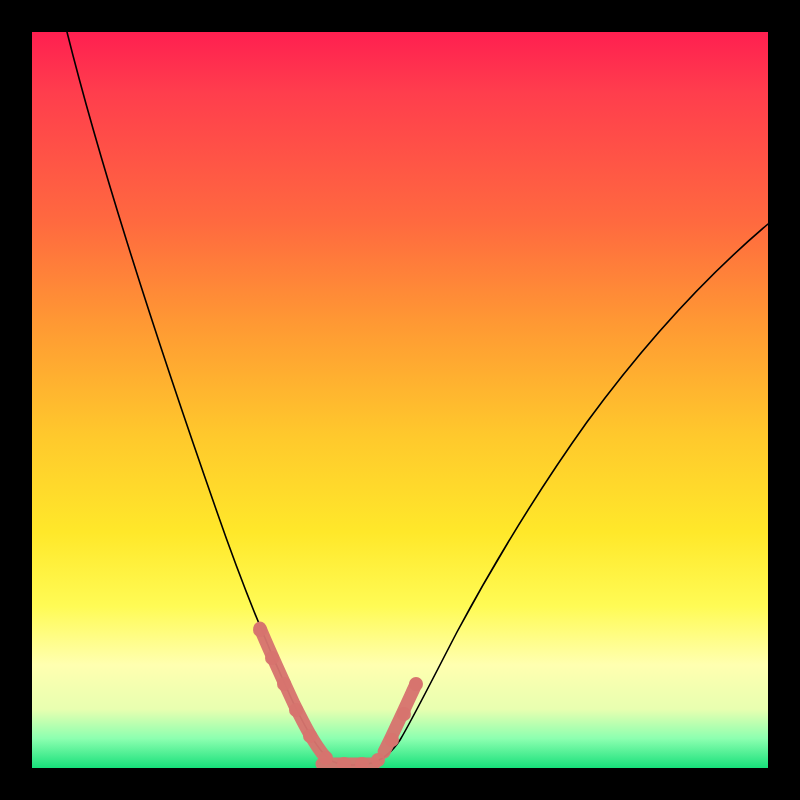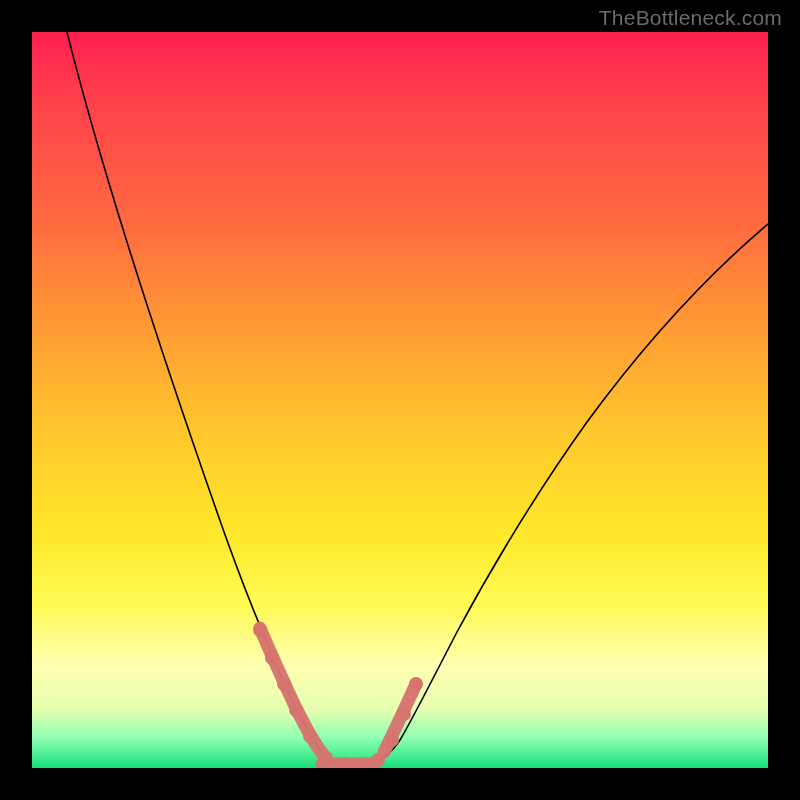--- a/index.html
+++ b/index.html
@@ -72,21 +72,20 @@
   }
   .marker-dot {
     fill: #d6746e;
     opacity: 0.96;
   }
 </style>
 </head>
 <body>
 
 <div class="container">
-  <div class="watermark">TheBottleneck.com</div>
 
   <div class="plot-frame">
     <div class="gradient-bg"></div>
 
     <svg class="curves" viewBox="0 0 736 736" preserveAspectRatio="none">
 
       <path class="curve-main" d="M 35 0
            C 50 60, 70 130, 95 210
            C 120 290, 150 380, 185 480
            C 212 558, 238 620, 260 668

